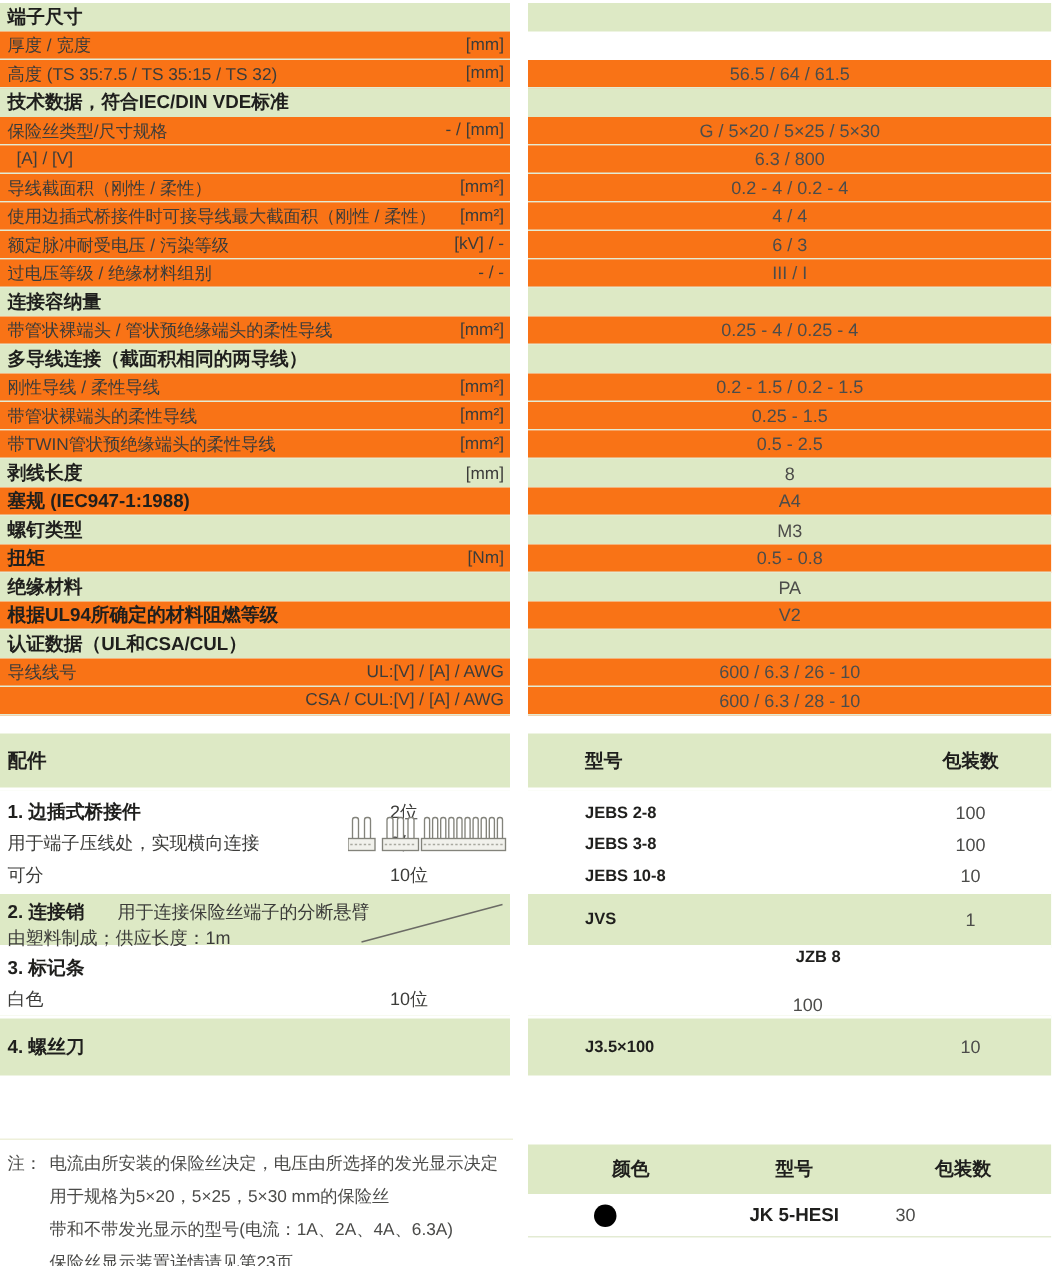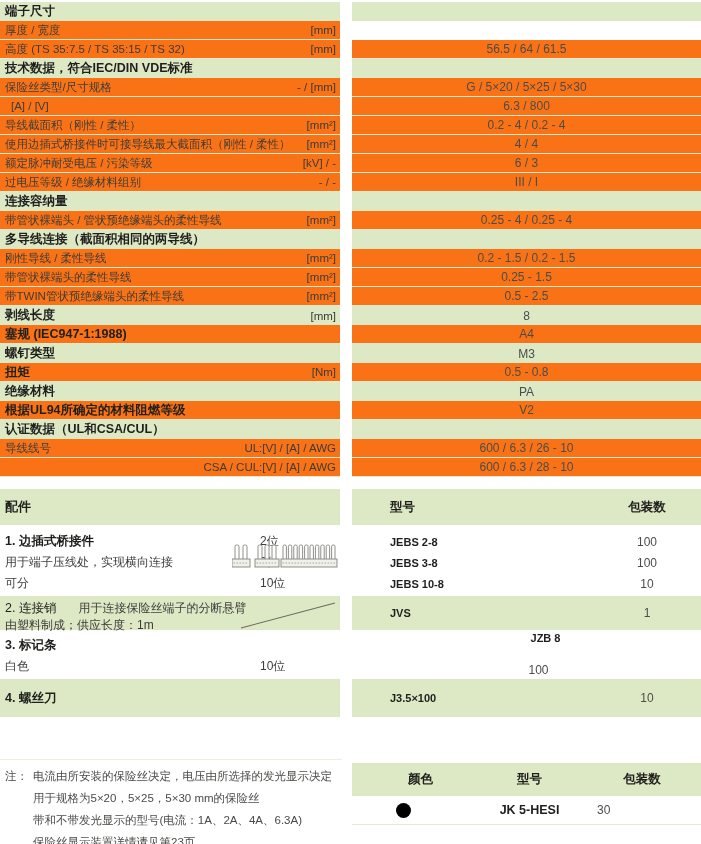--- a/index.html
+++ b/index.html
@@ -26,21 +26,21 @@
   .acc-head{height:38px;display:flex;align-items:center;padding-left:5px;
             font-weight:bold;font-size:13px;color:#1f1f1d;border-bottom:2px solid #fff;}
   .acc-sec1{height:67px;position:relative;padding-top:4px;box-sizing:border-box;background:#fff;}
   .aline{height:21px;display:flex;align-items:center;font-size:12px;position:relative;padding-left:5px;}
   .aline .tt{font-weight:bold;font-size:12.5px;color:#1f1f1d;}
   .aline .qty{position:absolute;left:228px;margin-left:32px;}
   .bridges{position:absolute;right:2px;top:14px;}
   .acc-sec2{height:38px;position:relative;padding:3px 0 0 5px;box-sizing:border-box;
             border-top:2px solid #fff;border-bottom:2px solid #fff;}
   .acc-sec2 .l1{font-size:12px;height:18px;display:flex;align-items:center;}
-  .acc-sec2 .l1 .tt{font-weight:normal;font-size:12.5px;color:#1f1f1d;margin-right:22px;}
+  .acc-sec2 .l1 .tt{font-weight:bold;font-size:12.5px;color:#1f1f1d;margin-right:22px;}
   .acc-sec2 .l2{font-size:12px;height:16px;display:flex;align-items:center;}
   .pinline{position:absolute;right:2px;top:2px;}
   .acc-sec3{height:45px;background:#fff;box-sizing:border-box;padding-top:3px;}
   .acc-sec4{height:40px;display:flex;align-items:center;padding-left:5px;
             font-weight:bold;font-size:12.5px;color:#1f1f1d;border-top:2px solid #fff;}
 
   .prod-head{height:38px;display:flex;align-items:center;justify-content:space-between;
              padding:0 0 0 38px;font-weight:bold;font-size:12.5px;color:#1f1f1d;
              border-bottom:2px solid #fff;box-sizing:border-box;}
   .prod-head .pk,.prow .pk{width:80px;text-align:center;margin-right:14px;}

